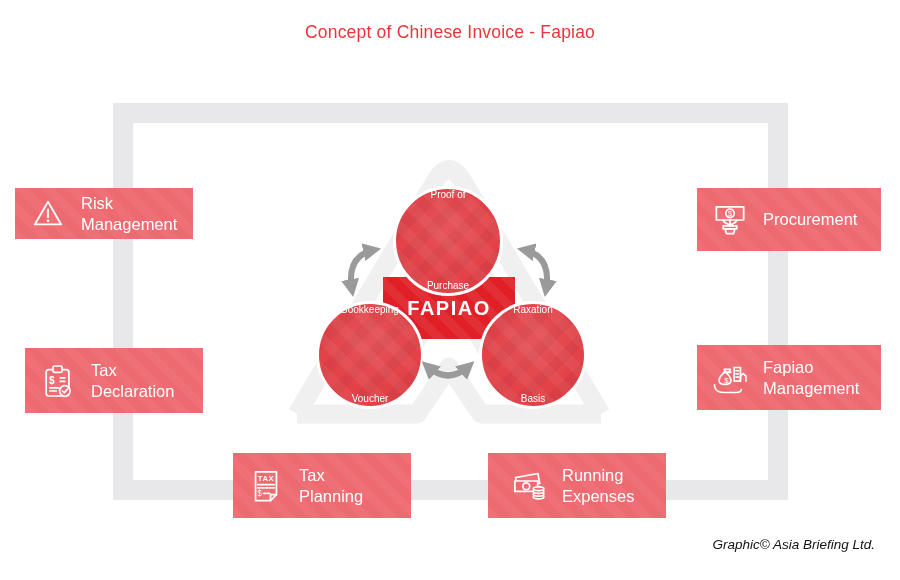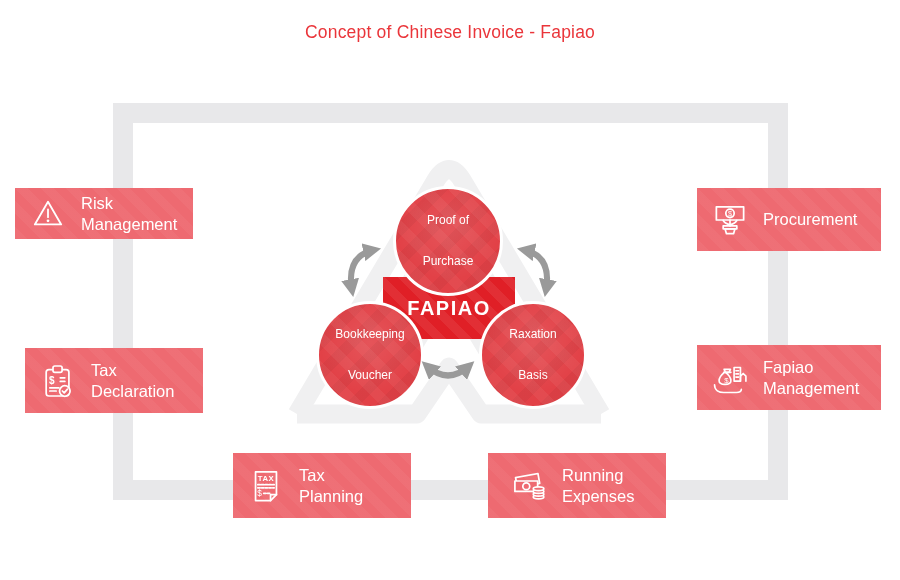--- a/index.html
+++ b/index.html
@@ -16,22 +16,22 @@
 
   .credit{position:absolute;right:25px;top:537px;font-size:13.5px;font-style:italic;
           color:#121212;z-index:7;}
 
   .fapiao{position:absolute;left:383px;top:277px;width:132px;height:62px;z-index:3;
           display:flex;align-items:center;justify-content:center;color:#fff;
           font-weight:bold;font-size:20px;letter-spacing:1.5px;
           background:repeating-linear-gradient(45deg,rgba(255,255,255,.07) 0 9px,rgba(255,255,255,0) 9px 18px),#e01f26;}
 
   .circle{position:absolute;box-sizing:border-box;border-radius:50%;border:3px solid #fff;
-          display:flex;flex-direction:column;align-items:center;justify-content:center;
-          color:#fff;font-size:12px;line-height:1.28;text-align:center;z-index:4;
+          display:flex;flex-direction:column;align-items:center;justify-content:space-between;
+          color:#fff;font-size:10px;line-height:1.28;text-align:center;z-index:4;
           background:
             radial-gradient(circle at 50% 38%, rgba(255,255,255,.10), rgba(255,255,255,0) 62%),
             repeating-linear-gradient(45deg, rgba(255,255,255,.05) 0 11px, rgba(255,255,255,0) 11px 22px),
             repeating-linear-gradient(-45deg, rgba(0,0,0,.04) 0 11px, rgba(0,0,0,0) 11px 22px),
             #e24147; gap: 25px;}
   .c-proof{left:393px;top:186px;width:110px;height:110px;}
   .c-book{left:316px;top:301px;width:108px;height:108px;}
   .c-rax{left:479px;top:301px;width:108px;height:108px;}
 
   .arrows{position:absolute;left:0;top:0;z-index:5;pointer-events:none;}
@@ -202,14 +202,15 @@
         <ellipse cx="32.5" cy="28" rx="5.8" ry="2.1" fill="#ee6a71"></ellipse>
         <ellipse cx="32.5" cy="25" rx="5.8" ry="2.1" fill="#ee6a71"></ellipse>
       </svg>
     </span>
     <span class="blabel">
       <span class="l1">Running</span>
         <span class="l2">Expenses</span>
     </span>
   </div>
 
+  <div class="credit">Graphic© Asia Briefing Ltd.</div>
 
 </div>
 
 </body></html>

